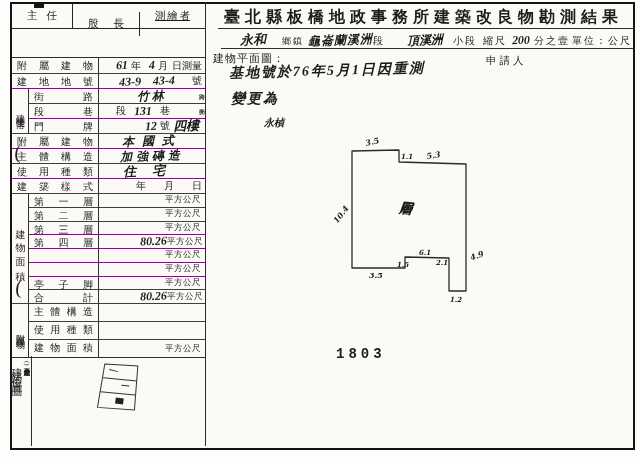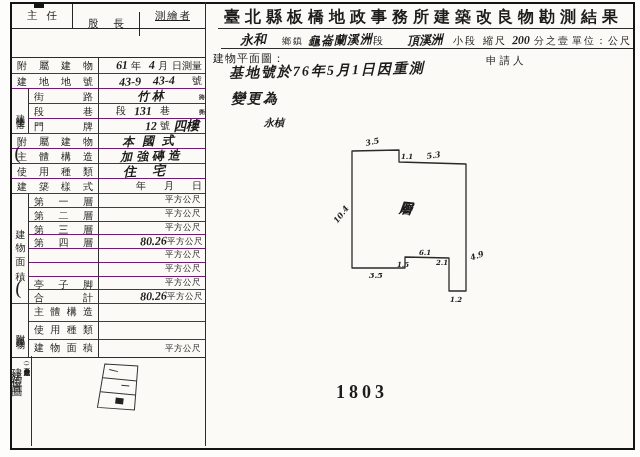--- a/index.html
+++ b/index.html
@@ -55,22 +55,22 @@
   .locarea{flex:1;position:relative;}
 
   
   .plan-label{position:absolute;left:213px;top:51px;font-size:11px;letter-spacing:1px;}
   .applicant{position:absolute;left:486px;top:54px;font-size:10.5px;letter-spacing:3px;}
   .note1{position:absolute;left:229px;top:62px;font-size:14px;letter-spacing:2px;
         transform:rotate(-1.5deg);}
   .note2a{position:absolute;left:231px;top:90px;font-size:14px;letter-spacing:2px;}
   .note2b{position:absolute;left:316px;top:88px;font-size:14px;letter-spacing:3px;}
   .note3{position:absolute;left:264px;top:108px;font-size:10px;margin-top:8px;}
-  .sheetnum{position:absolute;left:336px;top:382px;font-size:18px;font-weight:600;
-        letter-spacing:4px;font-family:Liberation Serif, serif;}
+  .sheetnum{position:absolute;left:336px;top:346px;font-size:14px;font-weight:600;
+        letter-spacing:4px;font-family:Liberation Mono, monospace;}
   .roomlabel{position:absolute;left:398px;top:192px;writing-mode:vertical-rl;font-size:13px;
         font-style:italic;font-weight:600;transform:rotate(6deg);}
   svg .dim{font-size:8px;font-style:italic;font-weight:600;fill:#222;
         font-family:"DejaVu Serif","Liberation Serif",serif;}
   svg .dims{font-size:7px;}
 </style>
 </head>
 <body>
 
 <div class="page">

